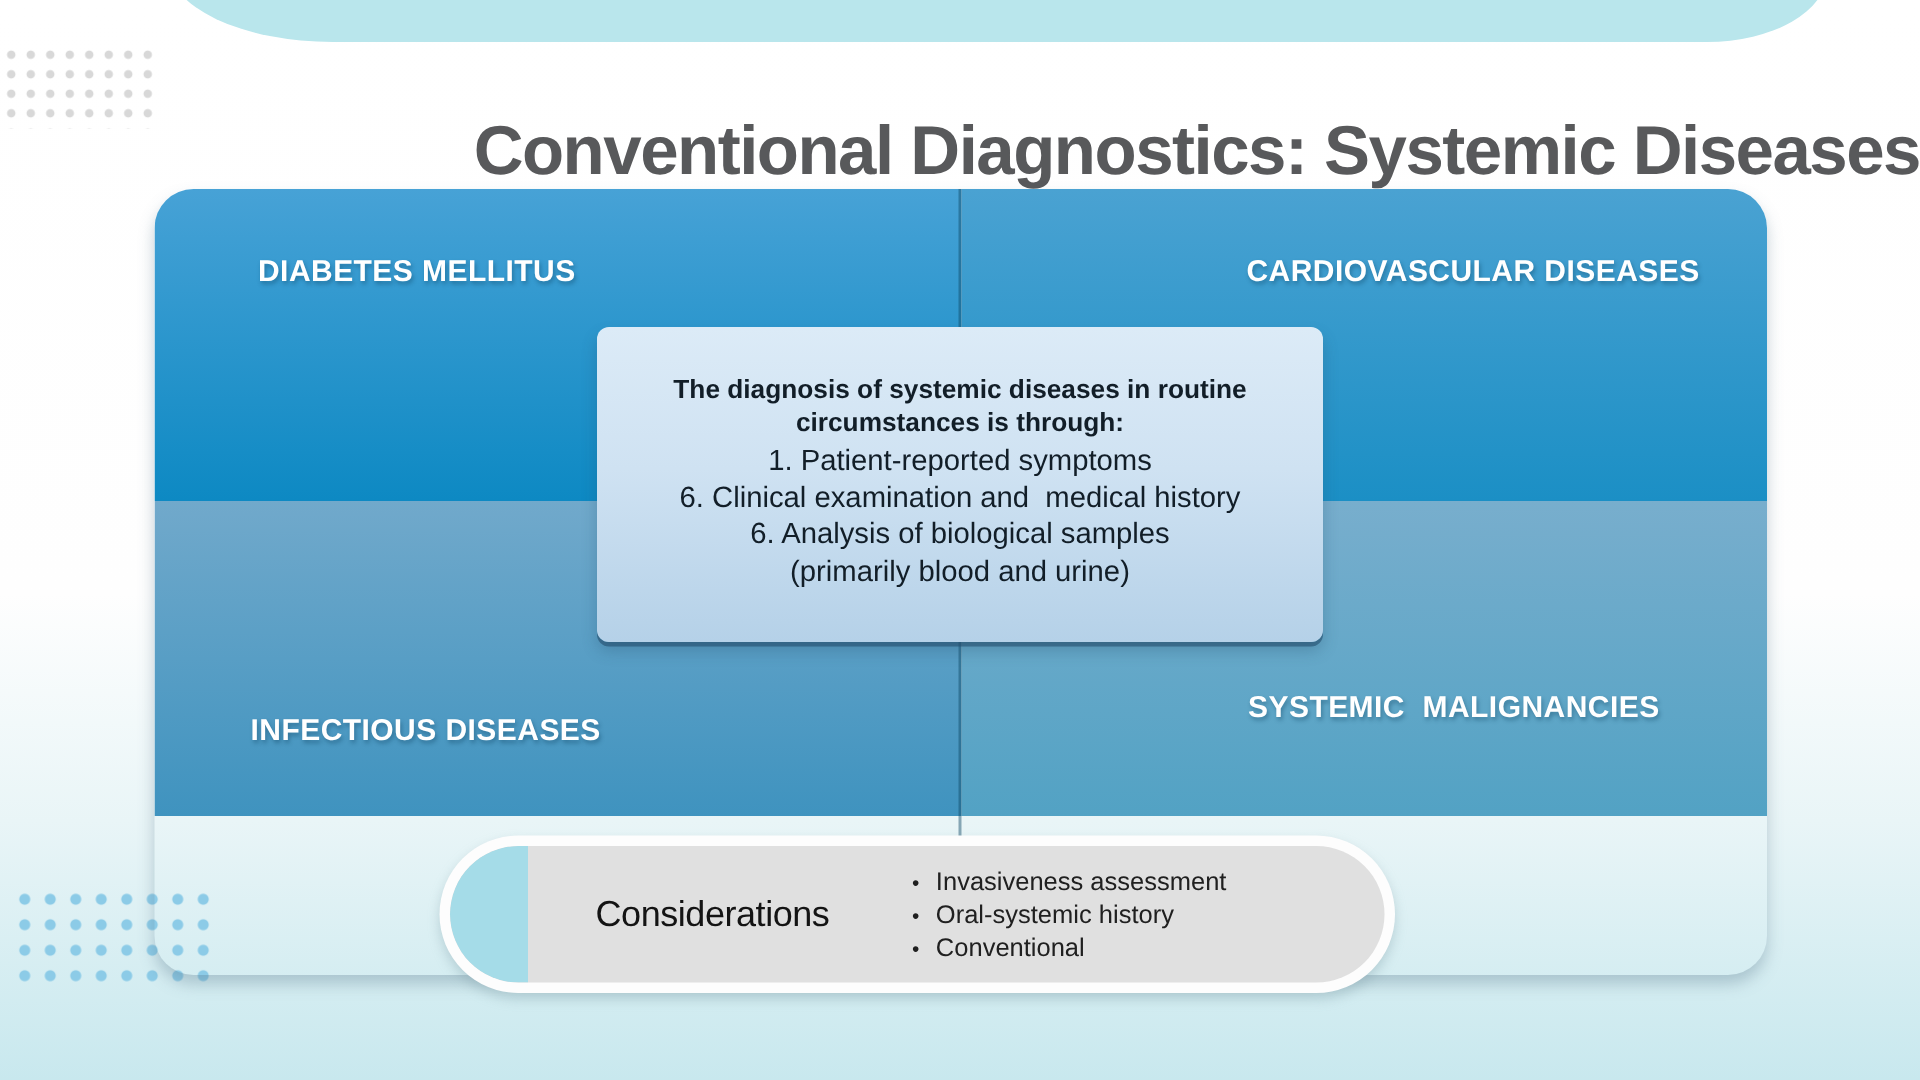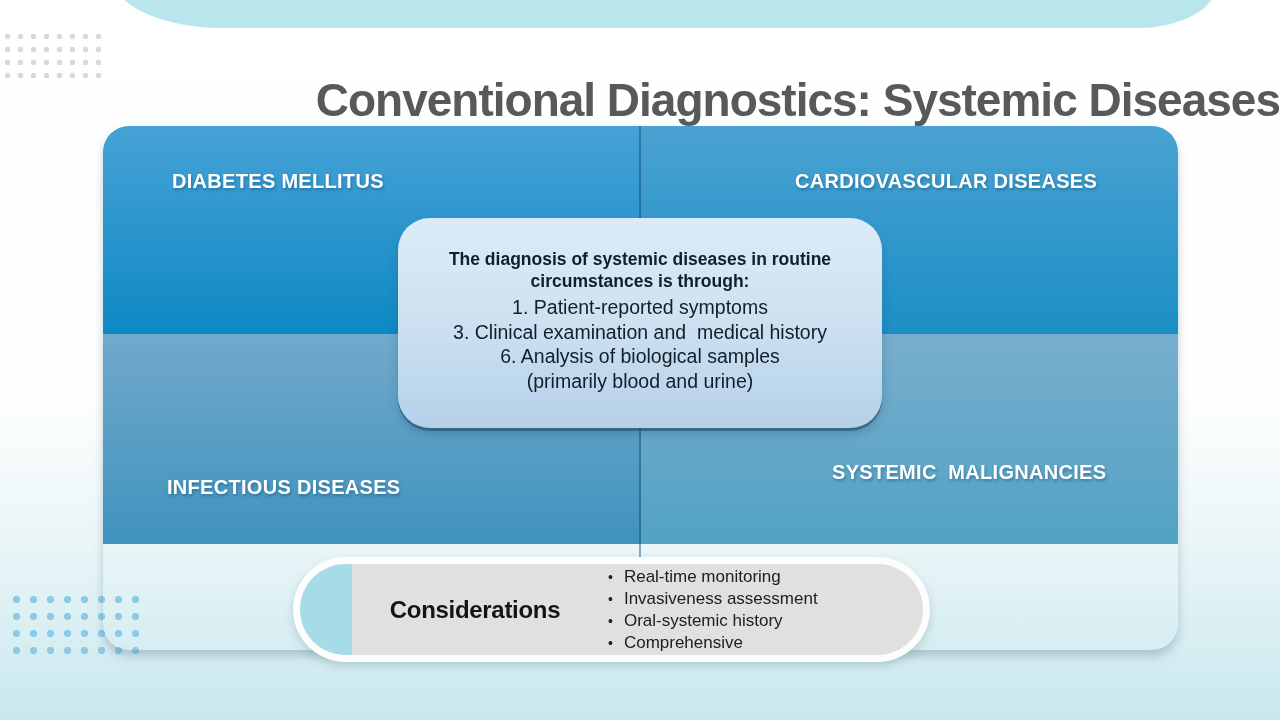--- a/index.html
+++ b/index.html
@@ -42,26 +42,26 @@
   .divider{
     position:absolute;left:536px;top:0;width:2px;height:100%;
     background:rgba(13,70,100,0.45);
   }
   .q-label{
     position:absolute;color:#ffffff;font-weight:bold;font-size:20px;
     letter-spacing:0.3px;white-space:pre;
     text-shadow:1px 2px 3px rgba(10,60,90,0.4);
   }
   .lbl-tl{left:69px;top:44px;}
-  .lbl-tr{left:692px;top:44px;text-align:right;}
+  .lbl-tr{left:728px;top:44px;text-align:right;}
   .lbl-bl{left:64px;top:350px;}
   .lbl-br{left:729px;top:335px;}
   .callout{
     position:absolute;left:398px;top:218px;width:484px;height:210px;
-    border-radius:32px;text-align:center;color:#121e28;
+    border-radius:8px;text-align:center;color:#121e28;
     background:linear-gradient(180deg,#dcebf7 0%,#cfe2f2 45%,#b5d1e8 100%);
     box-shadow:0 3px 0 rgba(36,78,110,0.6),0 6px 10px rgba(36,78,110,0.3);
   }
   .callout-heading{
     margin:30px auto 3px auto;width:400px;
     font-weight:bold;font-size:17.5px;line-height:22px;
   }
   .callout-item{font-size:19.5px;line-height:24.6px;white-space:pre-wrap;}
   .cons-outer{
     position:absolute;left:293px;top:557px;width:637px;height:105px;
@@ -72,21 +72,21 @@
     position:absolute;left:7px;top:7px;right:7px;bottom:7px;
     background:#e0e0e0;border-radius:46px;overflow:hidden;
   }
   .cons-accent{
     position:absolute;left:0;top:0;width:52px;height:100%;
     background:#a5dce8;border-radius:46px 0 0 46px;
   }
   .cons-label{
     position:absolute;left:60px;top:0;height:100%;width:230px;
     display:flex;align-items:center;justify-content:center;
-    font-size:24px;font-weight:bold;color:#141414;letter-spacing:-0.3px;
+    font-size:24px;font-weight:normal;color:#141414;letter-spacing:-0.3px;
   }
   .cons-bullets{
     position:absolute;left:308px;top:50%;transform:translateY(-50%);
     margin:0;padding:0;list-style:none;
     font-size:17px;line-height:21px;color:#202020;
   }
   .cons-bullets li::before{content:"•";margin-right:11px;font-size:14px;color:#202020;}
 </style>
 </head>
 <body>
@@ -110,29 +110,28 @@
 
   <div class="q-label lbl-tl">DIABETES MELLITUS</div>
   <div class="q-label lbl-tr">CARDIOVASCULAR DISEASES</div>
   <div class="q-label lbl-br">SYSTEMIC  MALIGNANCIES</div>
   <div class="q-label lbl-bl">INFECTIOUS DISEASES</div>
 </div>
 
 <div class="callout">
   <div class="callout-heading">The diagnosis of systemic diseases in routine circumstances is through:</div>
   <div class="callout-item">1. Patient-reported symptoms</div>
-  <div class="callout-item">3. Clinical examination and  medical history</div>
+  <div class="callout-item">6. Clinical examination and  medical history</div>
   <div class="callout-item">6. Analysis of biological samples</div>
   <div class="callout-item">(primarily blood and urine)</div>
 </div>
 
 <div class="cons-outer">
   <div class="cons-inner">
     <div class="cons-accent"></div>
     <div class="cons-label">Considerations</div>
     <ul class="cons-bullets">
-      <li>Real-time monitoring</li>
       <li>Invasiveness assessment</li>
       <li>Oral-systemic history</li>
-      <li>Comprehensive</li>
+      <li>Conventional</li>
     </ul>
   </div>
 </div>
 
 </body></html>

